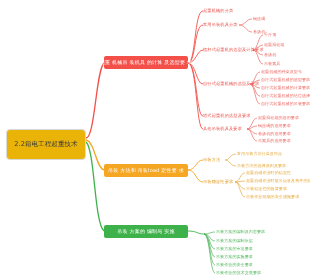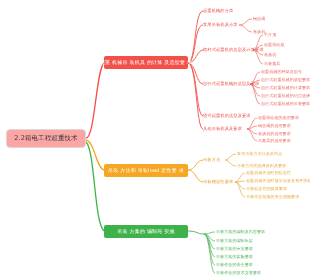--- a/index.html
+++ b/index.html
@@ -11,25 +11,25 @@
     position:relative;
   }
   #canvas{position:absolute;inset:0;width:310px;height:278px;}
   svg.wires{position:absolute;left:0;top:0;width:310px;height:278px;pointer-events:none;}
 
   .node{position:absolute;white-space:nowrap;line-height:1;}
 
   
   .root{
     left:6px;top:129px;
-    width:80px;height:19px;
+    width:80px;height:31px;
     box-sizing:border-box;
     border:1px solid #d9d9d9;
     border-radius:4px;
-    background:#fca5a5;
+    background:#eab308;
     color:#3a3a3a;
     font-size:6.5px;
     display:flex;align-items:center;justify-content:center;
     letter-spacing:.1px;
   }
 
   
   .l1{
     box-sizing:border-box;
     height:13px;

